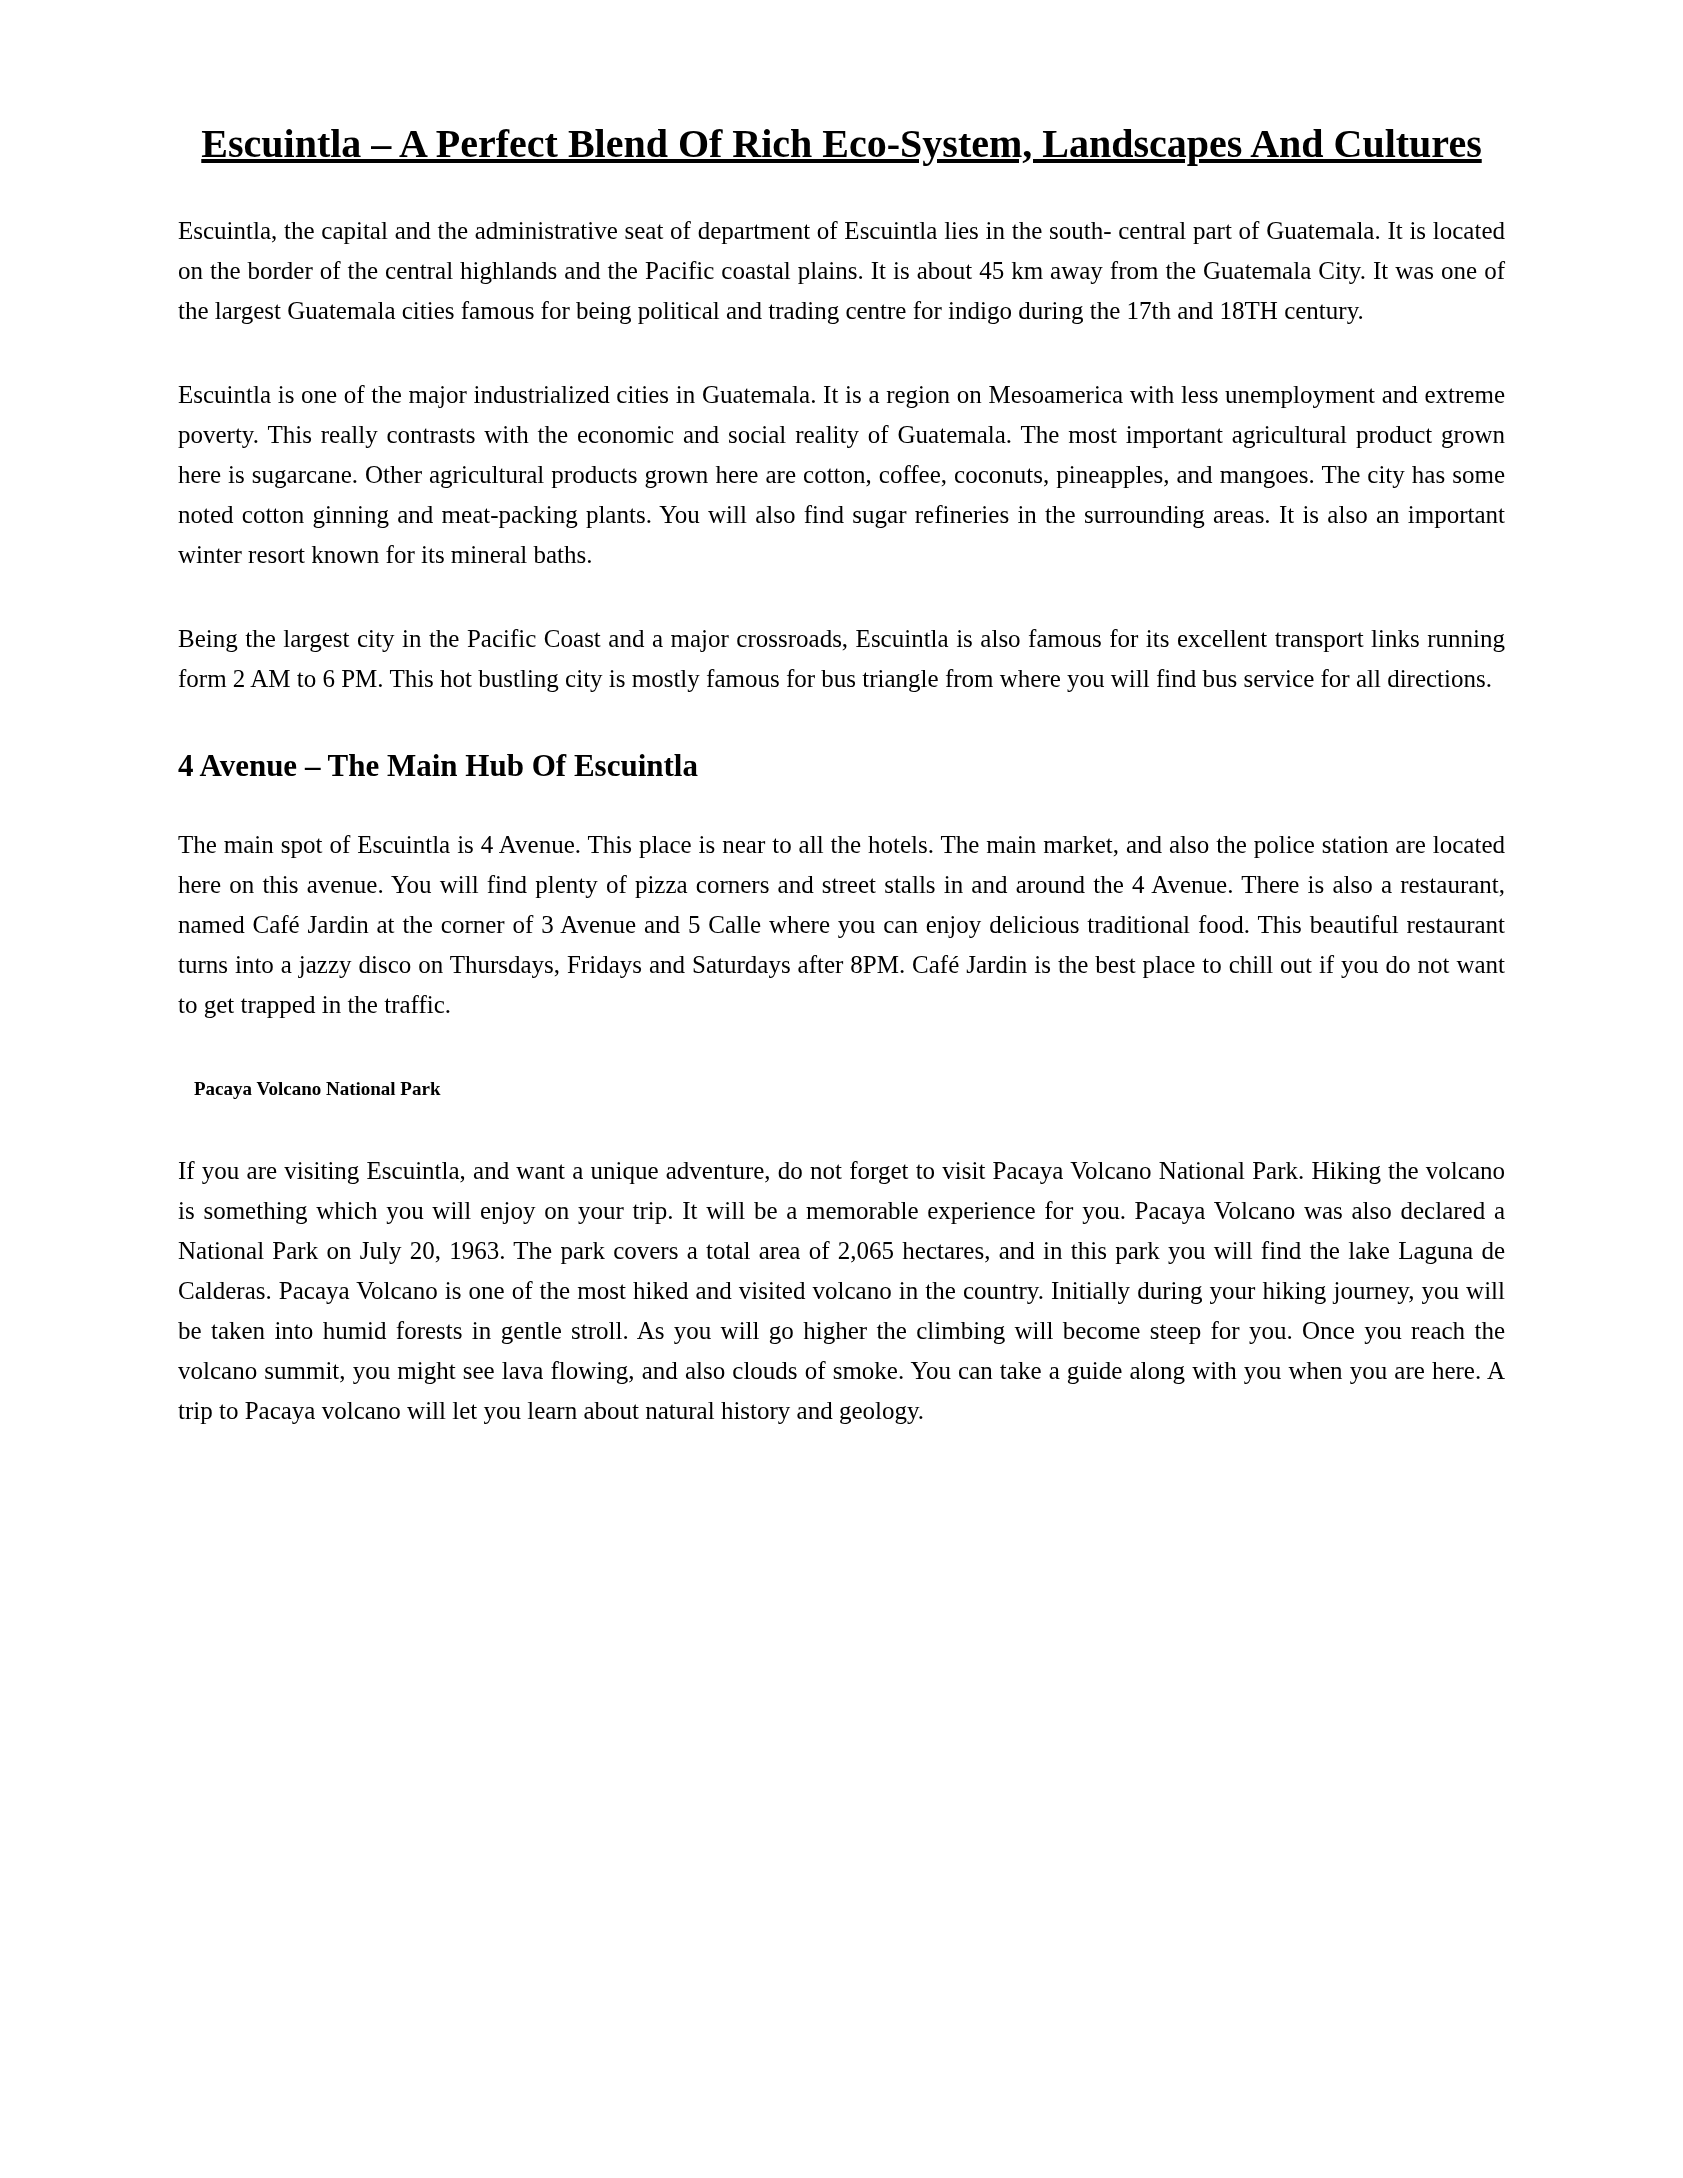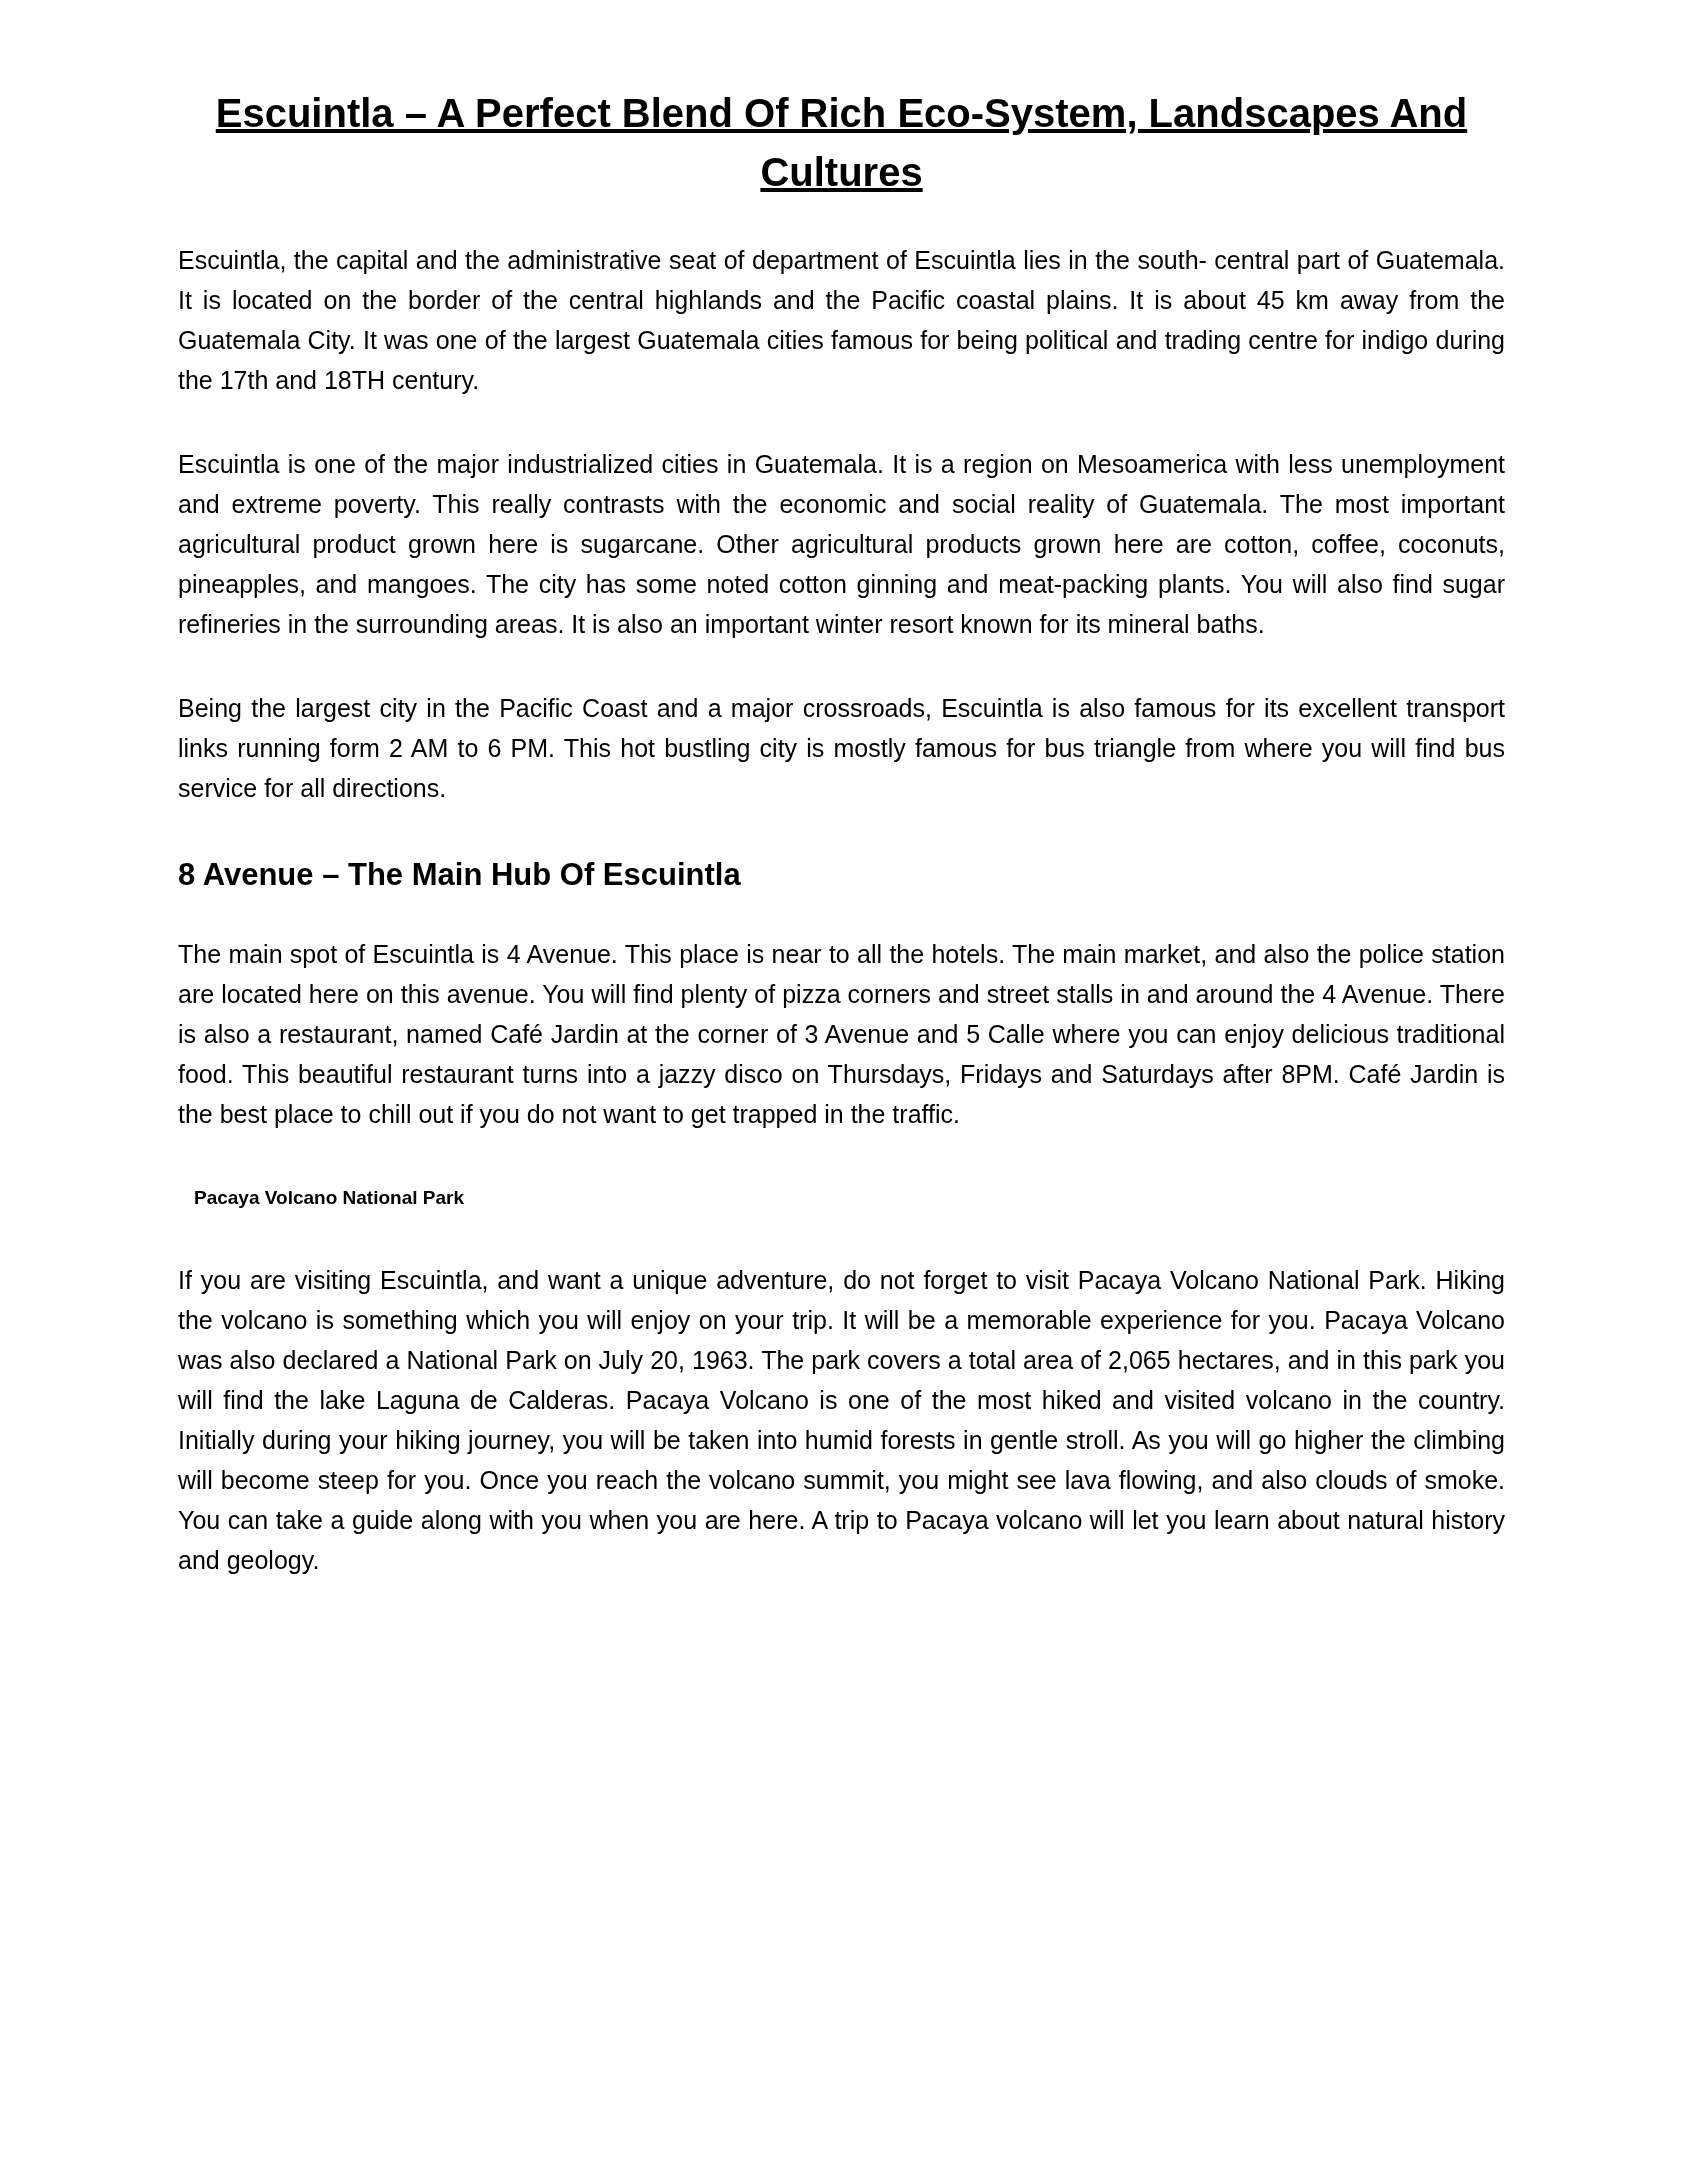--- a/index.html
+++ b/index.html
@@ -6,22 +6,22 @@
     margin: 0;
     padding: 0;
     background: #ffffff;
   }
   .page {
     position: relative;
     width: 1683px;
     height: 2178px;
     background: #ffffff;
     box-sizing: border-box;
-    padding: 84px 178px 0 178px;
-    font-family: Liberation Sans, sans-serif;
+    padding: 114px 178px 0 178px;
+    font-family: Liberation Serif, serif;
     color: #000000;
   }
   .doc-title {
     font-size: 40px;
     line-height: 59px;
     font-weight: bold;
     text-align: center;
     text-decoration: underline;
     margin: 0 0 38px 0;
   }
@@ -57,21 +57,21 @@
 <div class="page">
 
   <h1 class="doc-title">Escuintla – A Perfect Blend Of Rich Eco-System, Landscapes And Cultures</h1>
 
   <p class="body-para">Escuintla, the capital and the administrative seat of department of Escuintla lies in the south- central part of Guatemala. It is located on the border of the central highlands and the Pacific coastal plains. It is about 45 km away from the Guatemala City. It was one of the largest Guatemala cities famous for being political and trading centre for indigo during the 17th and 18TH century.</p>
 
   <p class="body-para">Escuintla is one of the major industrialized cities in Guatemala. It is a region on Mesoamerica with less unemployment and extreme poverty. This really contrasts with the economic and social reality of Guatemala. The most important agricultural product grown here is sugarcane. Other agricultural products grown here are cotton, coffee, coconuts, pineapples, and mangoes. The city has some noted cotton ginning and meat-packing plants. You will also find sugar refineries in the surrounding areas. It is also an important winter resort known for its mineral baths.</p>
 
   <p class="body-para">Being the largest city in the Pacific Coast and a major crossroads, Escuintla is also famous for its excellent transport links running form 2 AM to 6 PM. This hot bustling city is mostly famous for bus triangle from where you will find bus service for all directions.</p>
 
-  <h2 class="section-heading">8 Avenue – The Main Hub Of Escuintla</h2>
+  <h2 class="section-heading">4 Avenue – The Main Hub Of Escuintla</h2>
 
   <p class="body-para">The main spot of Escuintla is 4 Avenue. This place is near to all the hotels. The main market, and also the police station are located here on this avenue. You will find plenty of pizza corners and street stalls in and around the 4 Avenue. There is also a restaurant, named Café Jardin at the corner of 3 Avenue and 5 Calle where you can enjoy delicious traditional food. This beautiful restaurant turns into a jazzy disco on Thursdays, Fridays and Saturdays after 8PM. Café Jardin is the best place to chill out if you do not want to get trapped in the traffic.</p>
 
 
   <h4 class="sub-heading">Pacaya Volcano National Park</h4>
 
   <p class="body-para">If you are visiting Escuintla, and want a unique adventure, do not forget to visit Pacaya Volcano National Park. Hiking the volcano is something which you will enjoy on your trip. It will be a memorable experience for you. Pacaya Volcano was also declared a National Park on July 20, 1963. The park covers a total area of 2,065 hectares, and in this park you will find the lake Laguna de Calderas. Pacaya Volcano is one of the most hiked and visited volcano in the country. Initially during your hiking journey, you will be taken into humid forests in gentle stroll. As you will go higher the climbing will become steep for you. Once you reach the volcano summit, you might see lava flowing, and also clouds of smoke. You can take a guide along with you when you are here. A trip to Pacaya volcano will let you learn about natural history and geology.</p>
 
 </div>
 

